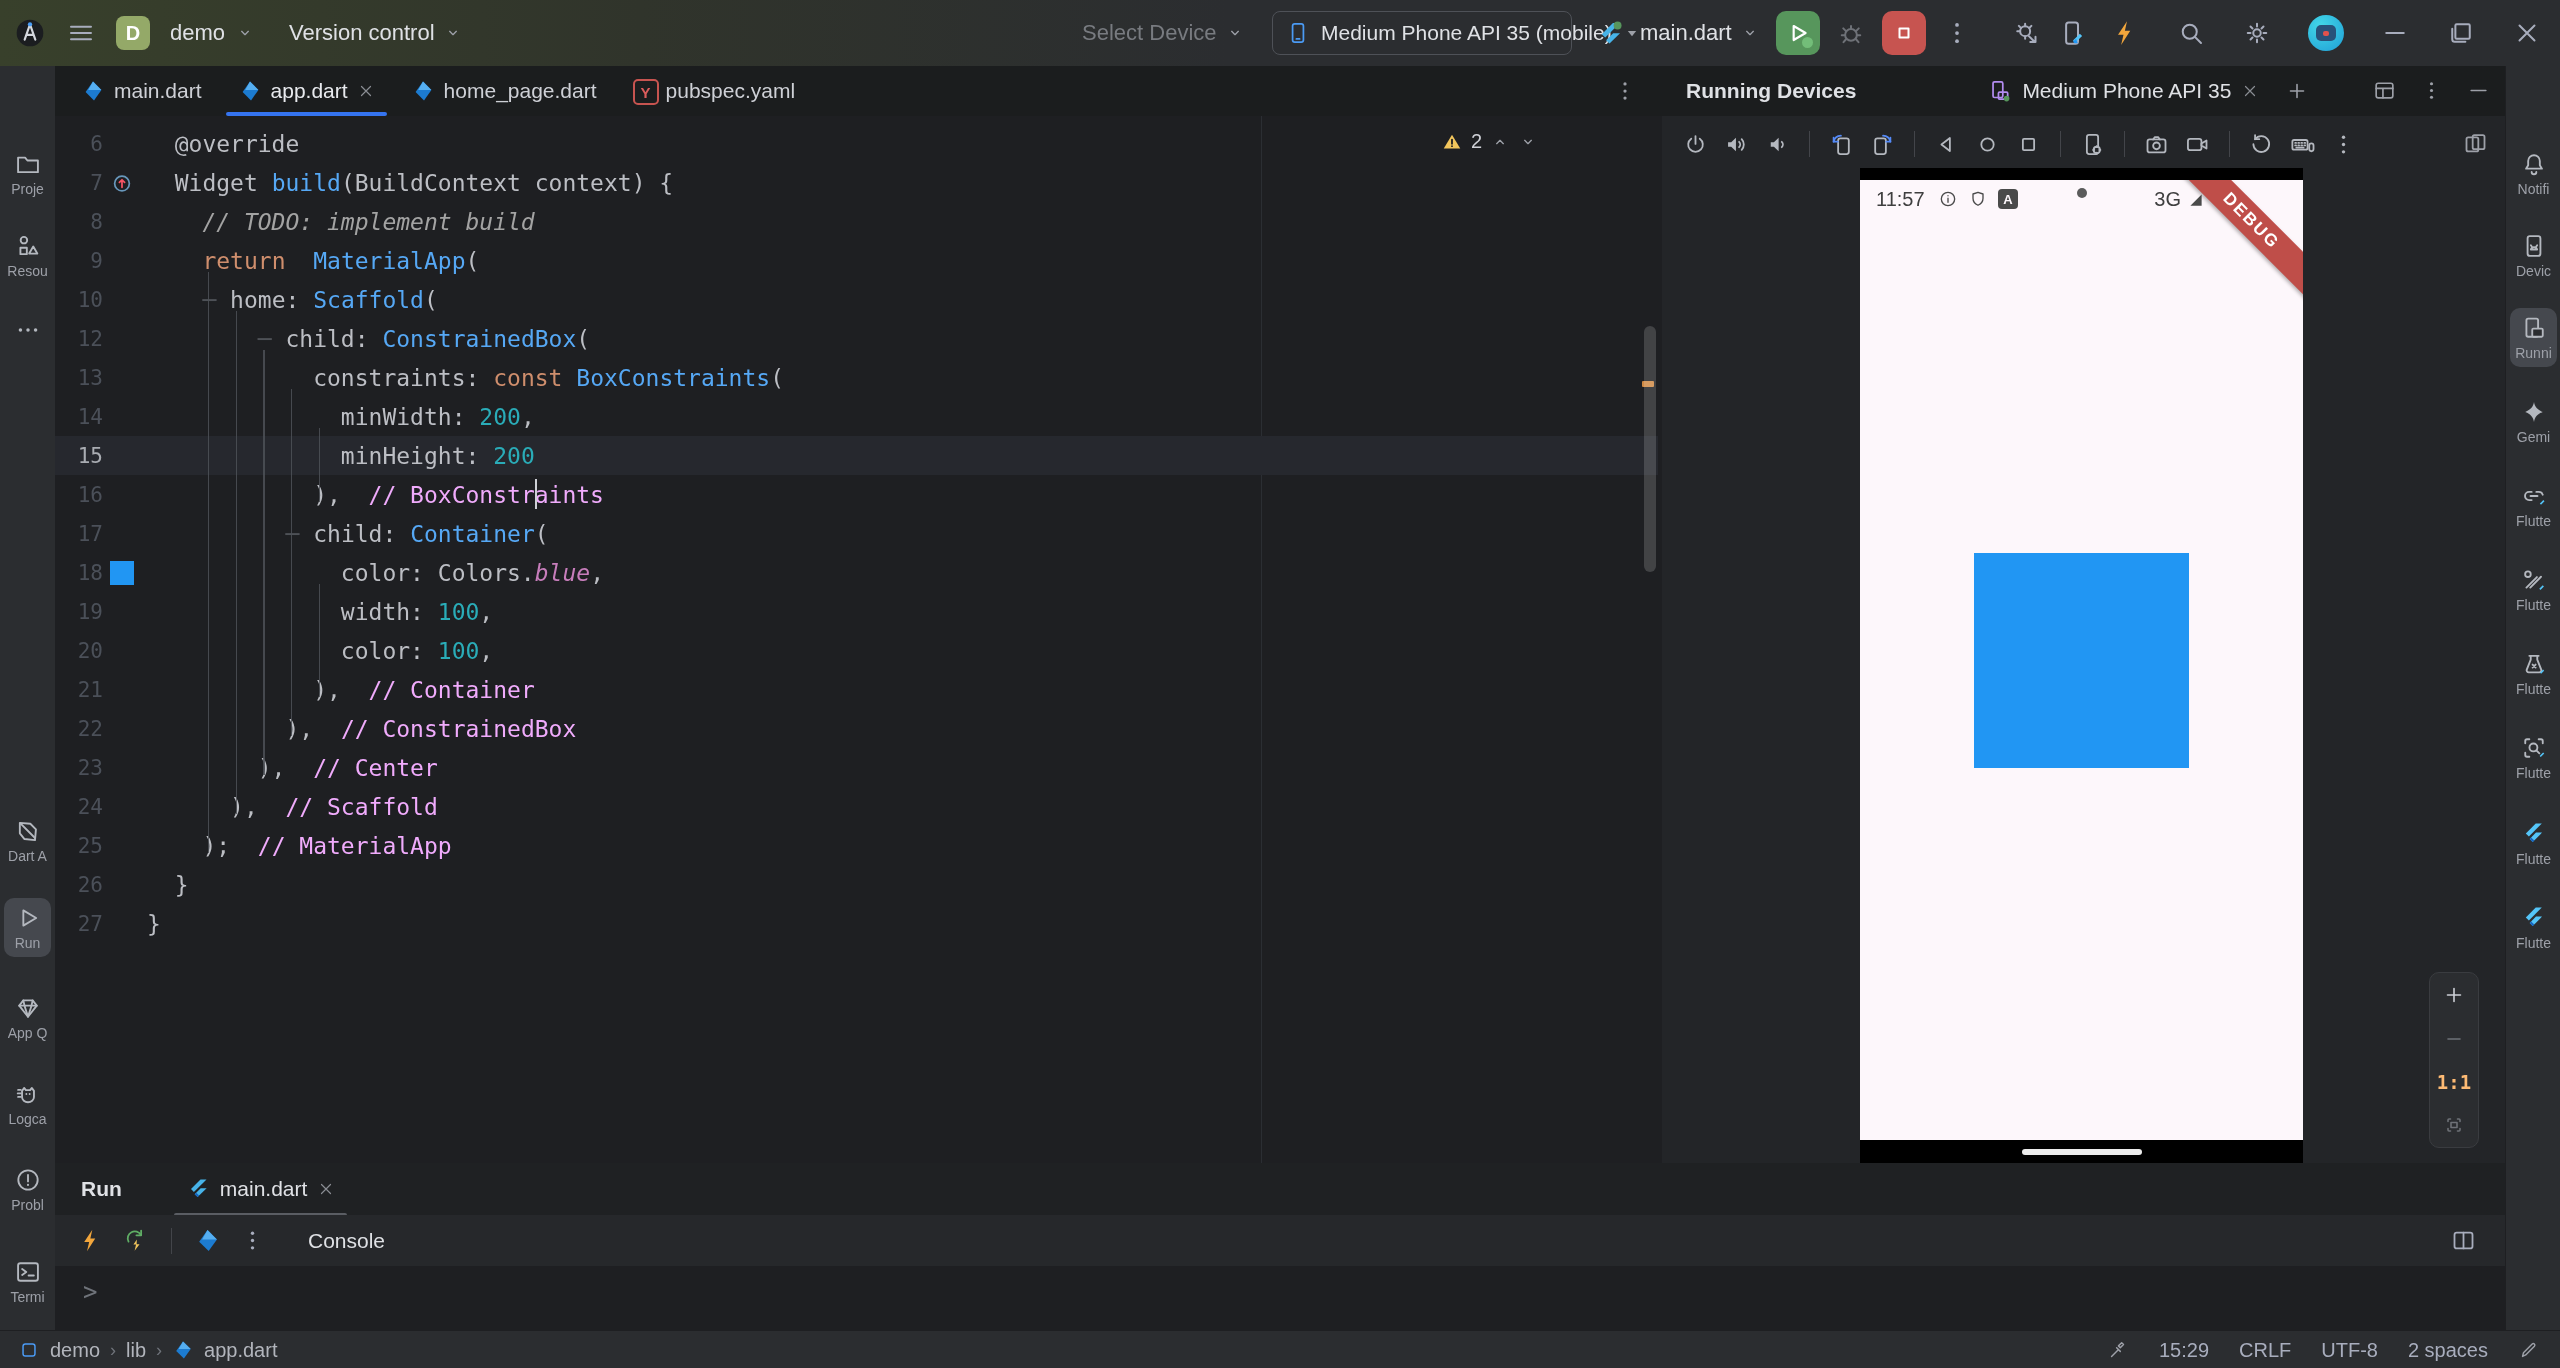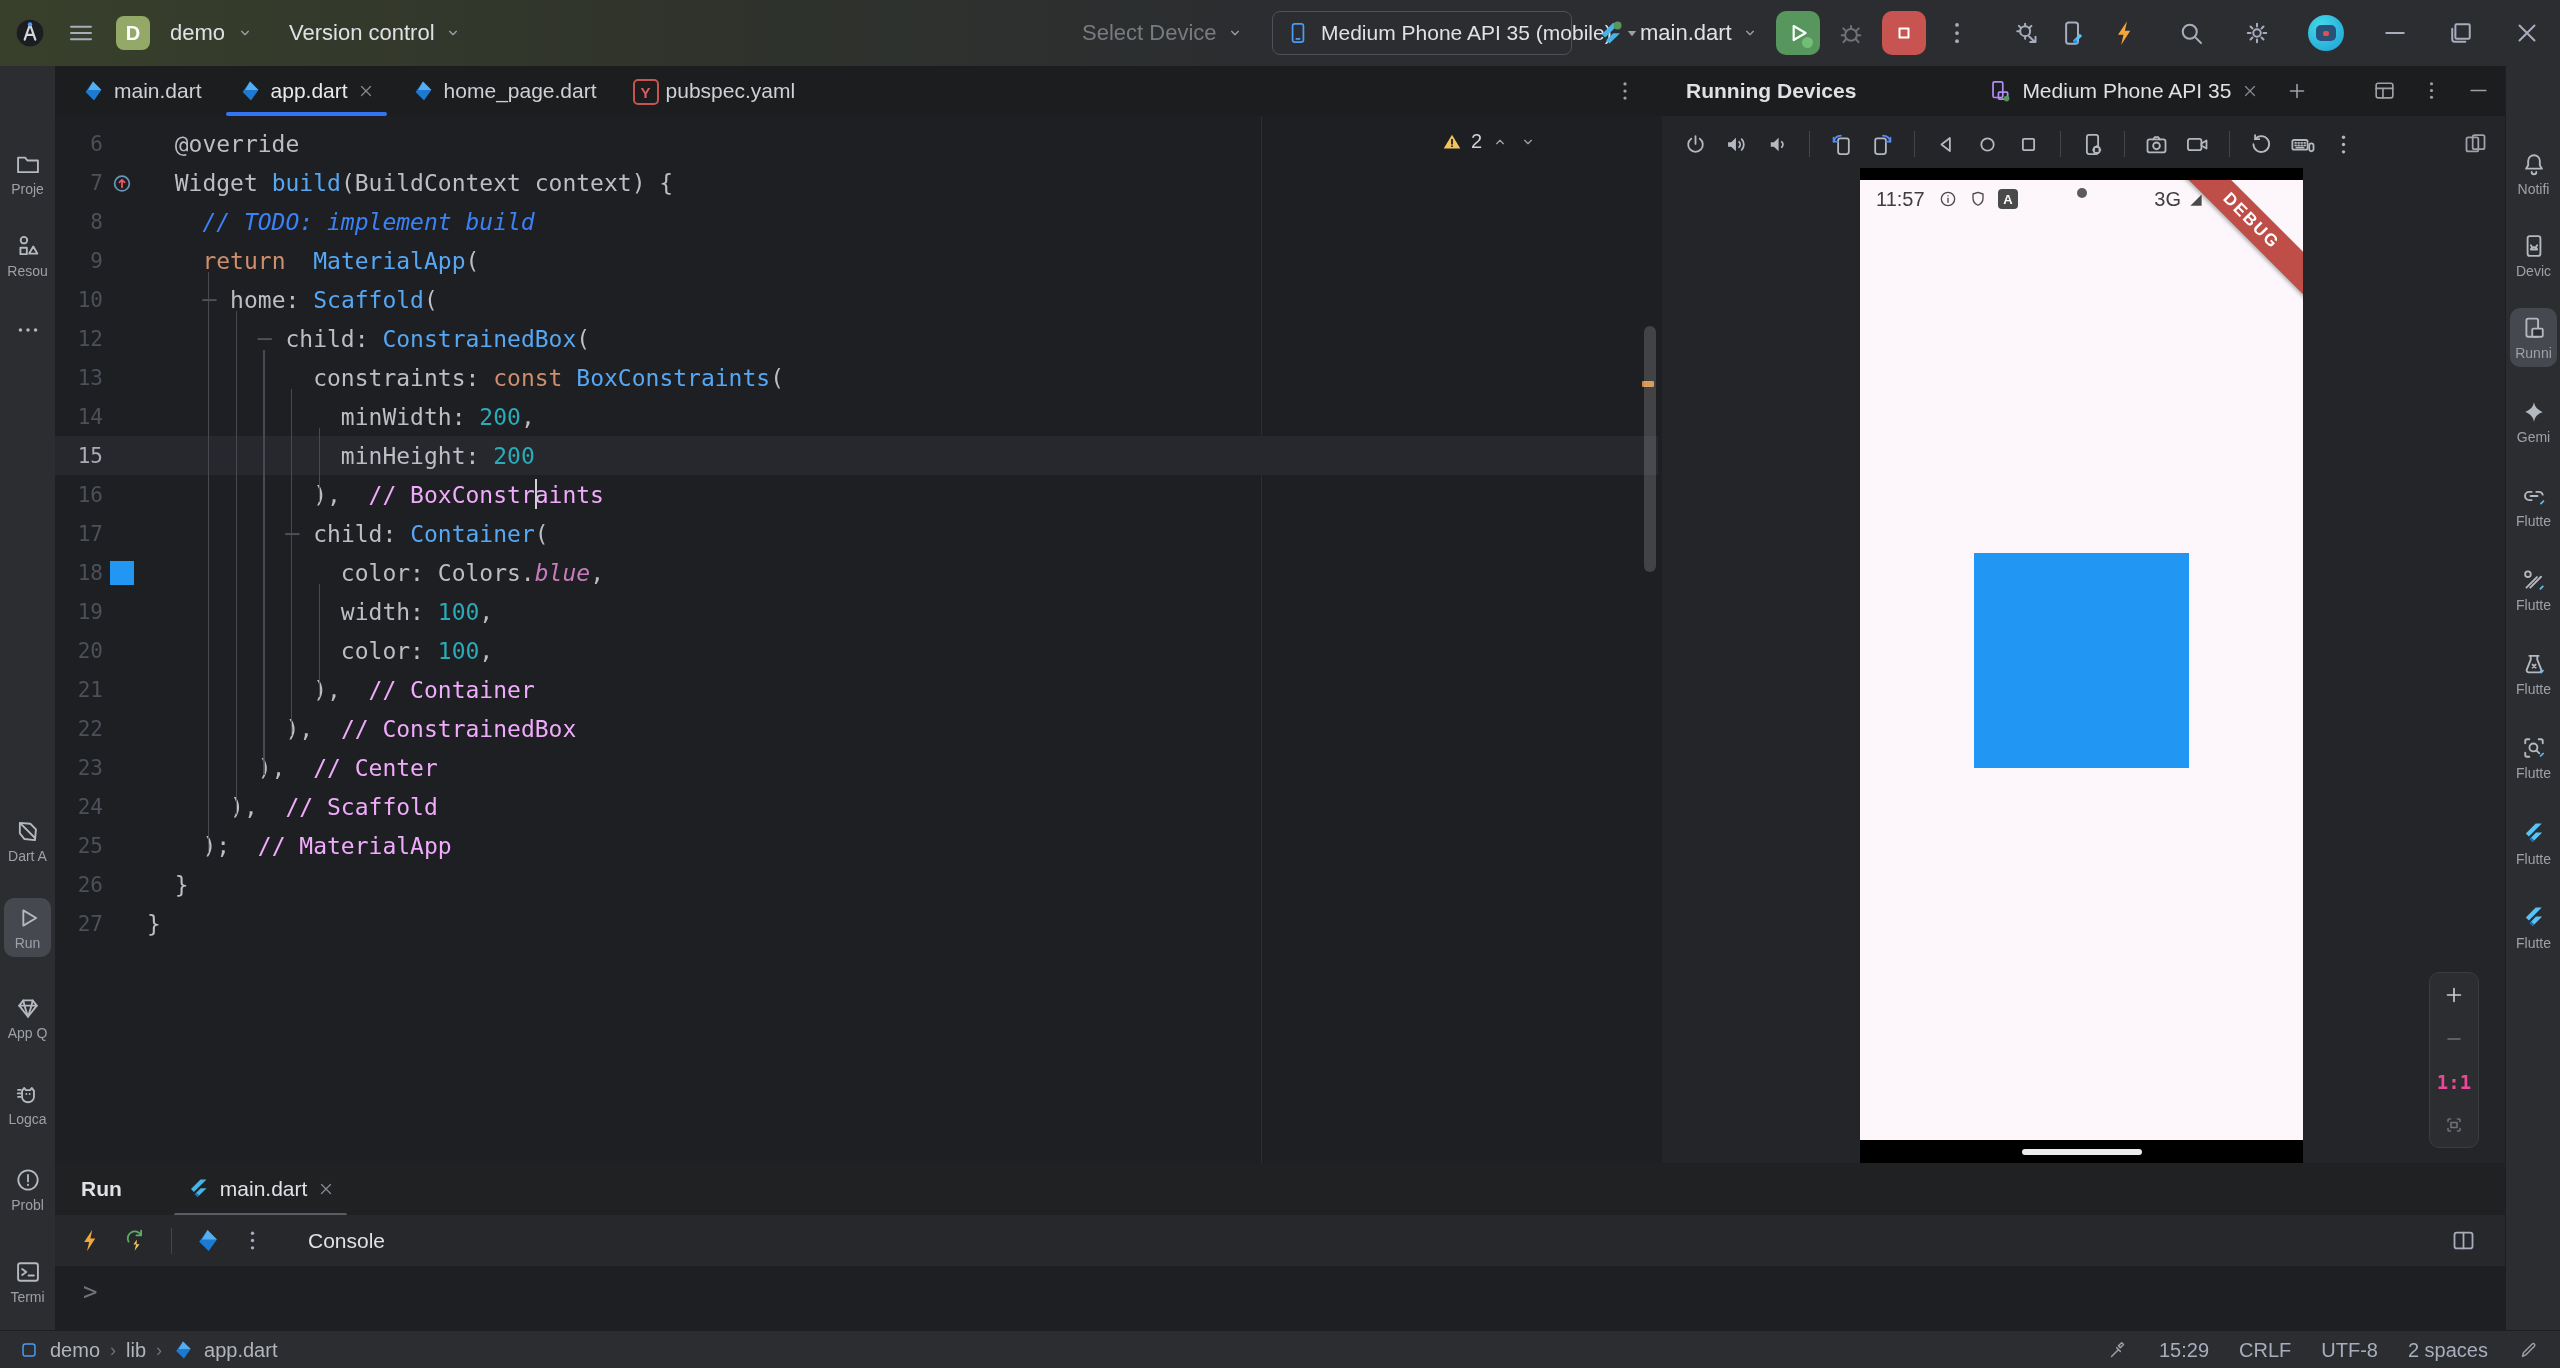--- a/index.html
+++ b/index.html
@@ -56,21 +56,21 @@
   #code{position:absolute;left:0;top:8px;right:0;}
   .crow{display:flex;height:39px;align-items:center;}
   .crow.cur{background:#26282E;}
   .lnum{width:48px;text-align:right;font-family:"DejaVu Sans Mono",monospace;font-size:21px;color:#4B5059;flex:none;}
   .crow.cur .lnum{color:#A9ACB2;}
   .gslot{width:37px;height:39px;flex:none;position:relative;display:flex;align-items:center;justify-content:center;}
   .gslot .gi{width:26px;height:26px;}
   .swatch{width:24px;height:24px;background:#2196F3;}
   .ctext{font-family:"DejaVu Sans Mono",monospace;font-size:23px;white-space:pre;margin-left:7px;}
   .s-d{color:#BCBEC4}.s-k{color:#CF8E6D}.s-c{color:#56A8F5}.s-n{color:#2AACB8}
-  .s-t{color:#3b82f6;font-style:italic}.s-cm{color:#f0abfc}.s-f{color:#C77DBB;font-style:italic}.s-g{color:#4E5157}
+  .s-t{color:#a3a3a3;font-style:italic}.s-cm{color:#f0abfc}.s-f{color:#C77DBB;font-style:italic}.s-g{color:#4E5157}
   .guide{position:absolute;width:1.5px;background:#4E5157;opacity:.85;}
   .margin-line{position:absolute;left:1206px;top:0;bottom:0;width:1px;background:#2B2E33;}
   #caret{position:absolute;width:2px;height:30px;background:#CED0D6;}
   #inspections{position:absolute;right:120px;top:14px;display:flex;align-items:center;gap:8px;font-size:20px;color:#CED0D6;}
   #inspections .w-ic{width:22px;height:22px;}
   #inspections .chv{width:20px;height:20px;color:#9DA0A8;}
   #scrollbar{position:absolute;right:2px;top:210px;width:12px;height:246px;border-radius:6px;background:rgba(255,255,255,0.16);}
   #stripe-mark{position:absolute;right:4px;top:265px;width:12px;height:6px;background:#D08A44;border-radius:1px;}
 
   
@@ -100,21 +100,21 @@
      font-size:17px;font-weight:bold;letter-spacing:2px;text-align:center;line-height:30px;transform:rotate(45deg);
      box-shadow:0 2px 4px rgba(0,0,0,.3);}
   #blue-box{position:absolute;left:114px;top:373px;width:215px;height:215px;background:#2196F3;}
   #em-nav{position:absolute;left:0;bottom:0;width:443px;height:23px;background:#000;}
   #em-pill{position:absolute;left:50%;top:9px;margin-left:-60px;width:120px;height:6px;border-radius:3px;background:#ECECEC;}
   
   #zoomctl{position:absolute;right:26px;top:856px;width:48px;border:1px solid #3A3C40;border-radius:10px;
      background:#2B2D30;display:flex;flex-direction:column;align-items:center;padding:10px 0;gap:20px;}
   #zoomctl .ic{width:24px;height:24px;color:#CED0D6;}
   #zoomctl .dim{color:#6E7177;}
-  #zoom-1to1{font-size:19px;font-weight:bold;color:#ec4899;font-family:"DejaVu Sans Mono",monospace;}
+  #zoom-1to1{font-size:19px;font-weight:bold;color:#fdba74;font-family:"DejaVu Sans Mono",monospace;}
 
   
   #bp{left:55px;top:1163px;width:2450px;height:167px;background:#1F2123;}
   #bp-row1{position:absolute;left:0;top:0;right:0;height:52px;display:flex;align-items:center;border-bottom:1px solid #1A1B1D;}
   #bp-title{font-weight:bold;font-size:21px;margin-left:26px;}
   #bp-tab{display:flex;align-items:center;gap:10px;margin-left:50px;position:relative;height:100%;padding:0 14px;font-size:21px;color:#DFE1E5;}
   #bp-tab:after{content:"";position:absolute;left:2px;right:2px;bottom:-2px;height:4px;border-radius:3px;background:#5A5D63;}
   #bp-tab .fic{width:24px;height:24px;}
   #bp-tab .clx{width:18px;height:18px;color:#8A8D93;}
   #bp-row2{position:absolute;left:0;top:52px;right:0;height:51px;background:#26282B;display:flex;align-items:center;gap:18px;padding-left:22px;border-bottom:1px solid #1A1B1D;}

